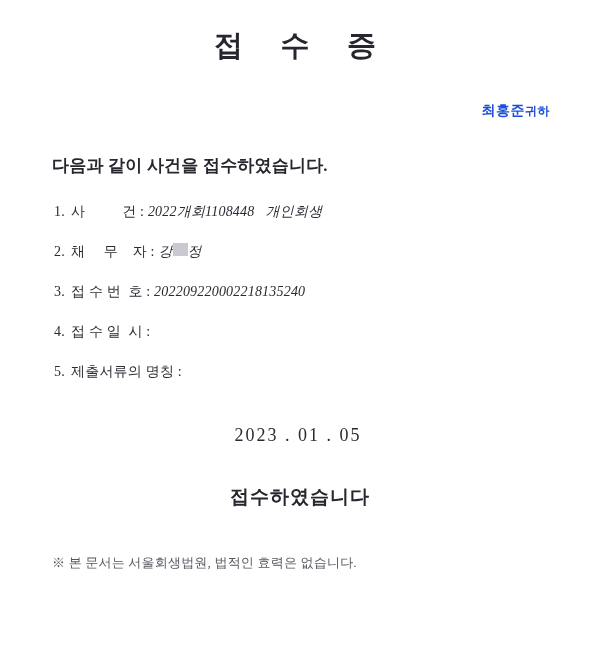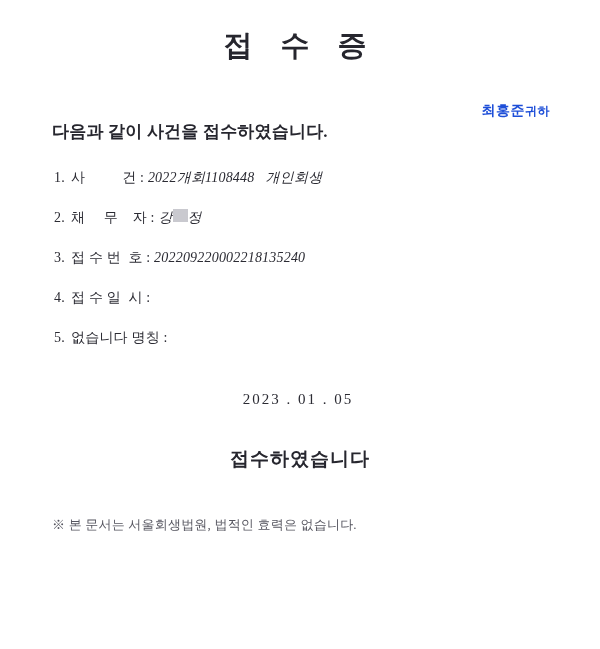--- a/index.html
+++ b/index.html
@@ -24,21 +24,21 @@
     padding: 0 28px;
   }
 
   .doc-title {
     text-align: center;
     font-size: 29px;
     font-weight: bold;
     letter-spacing: 10px;
     color: #26262e;
     margin-top: 26px;
-    font-family: Liberation Sans, sans-serif;
+    font-family: Liberation Mono, monospace;
   }
 
   .recipient {
     text-align: right;
     font-size: 14px;
     font-weight: bold;
     color: #1d4ed8;
     margin-top: 36px;
     padding-right: 22px;
     letter-spacing: 0.5px;
@@ -46,20 +46,21 @@
   .recipient .honorific {
     font-size: 12px;
     font-weight: bold;
     letter-spacing: 0.5px;
   }
 
   .lead {
     font-size: 17px;
     font-weight: bold;
     color: #26262e;
+    margin-top: 34px;
     margin-left: 24px;
     letter-spacing: 0.2px;
   }
 
   .items {
     margin-top: 26px;
     margin-left: 26px;
   }
 
   .item {
@@ -86,21 +87,21 @@
   .redact {
     display: inline-block;
     width: 15px;
     height: 13px;
     background: #c9c9cf;
     vertical-align: -1px;
   }
 
   .doc-date {
     text-align: center;
-    font-size: 15px;
+    font-size: 18px;
     color: #2b2b33;
     margin-top: 44px;
     letter-spacing: 2px;
     padding-right: 4px;
   }
 
   .issuer {
     text-align: center;
     font-size: 19px;
     font-weight: bold;
@@ -152,21 +153,21 @@
       <span class="value"> 202209220002218135240</span>
     </div>
 
     <div class="item">
       <span class="num">4.</span>
       <span class="label">접 수 일  시 :</span>
     </div>
 
     <div class="item">
       <span class="num">5.</span>
-      <span class="label">없습니다 명칭 :</span>
+      <span class="label">제출서류의 명칭 :</span>
     </div>
 
   </div>
 
   <div class="doc-date">2023 . 01 . 05</div>
 
   <div class="issuer">접수하였습니다</div>
 
   <div class="footnote">※ 본 문서는 서울회생법원, 법적인 효력은 없습니다.</div>
 

